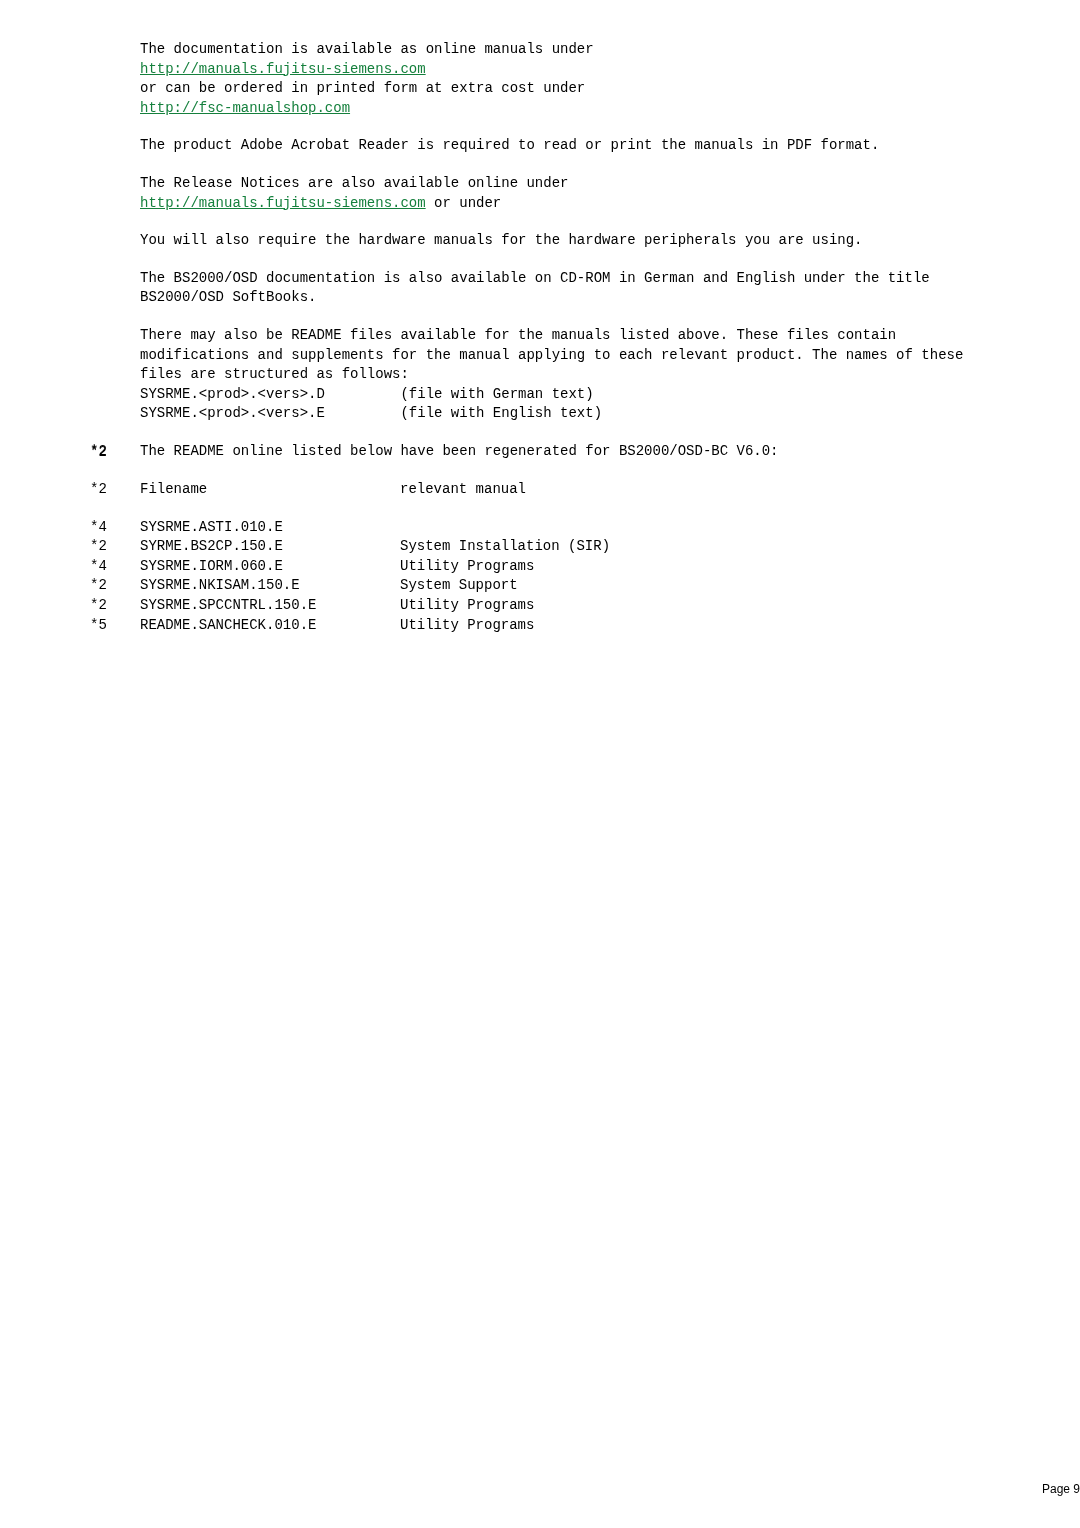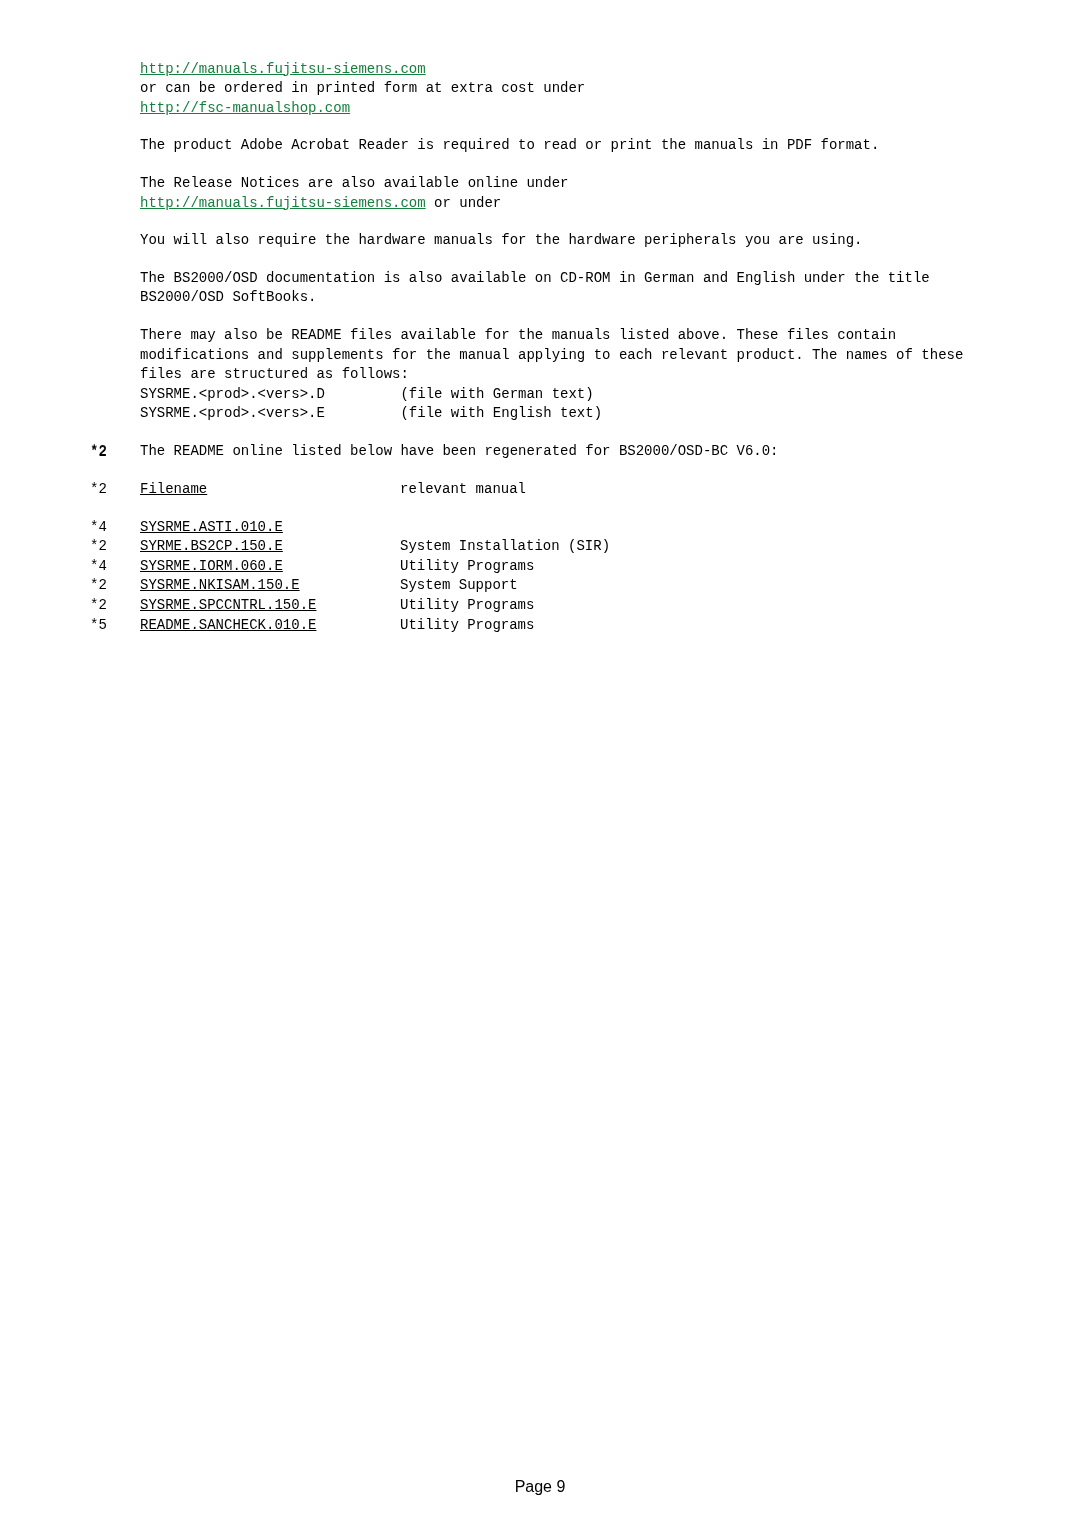--- a/index.html
+++ b/index.html
@@ -40,37 +40,36 @@
       flex-shrink: 0;
     }
     .main-col {
       flex: 1;
     }
     .file-row {
       display: flex;
     }
     .file-name {
       width: 260px;
-      text-decoration: underline;
     }
     .page-footer {
       position: absolute;
       bottom: 30px;
       left: 0;
       right: 0;
-      text-align: center;
+      text-align: right;
       font-family: Arial, sans-serif;
-      font-size: 16px;
+      font-size: 12px;
     }
   </style>
 </head>
 <body>
 
 <div class="para">
-  <br>
+  <span>The documentation is available as online manuals under</span><br>
   <a href="#">http://manuals.fujitsu-siemens.com</a><br>
   <span>or can be ordered in printed form at extra cost under</span><br>
   <a href="#">http://fsc-manualshop.com</a>
 </div>
 
 <div class="para">
   <span>The product Adobe Acrobat Reader is required to read or print the manuals in PDF format.</span>
 </div>
 
 <div class="para">

